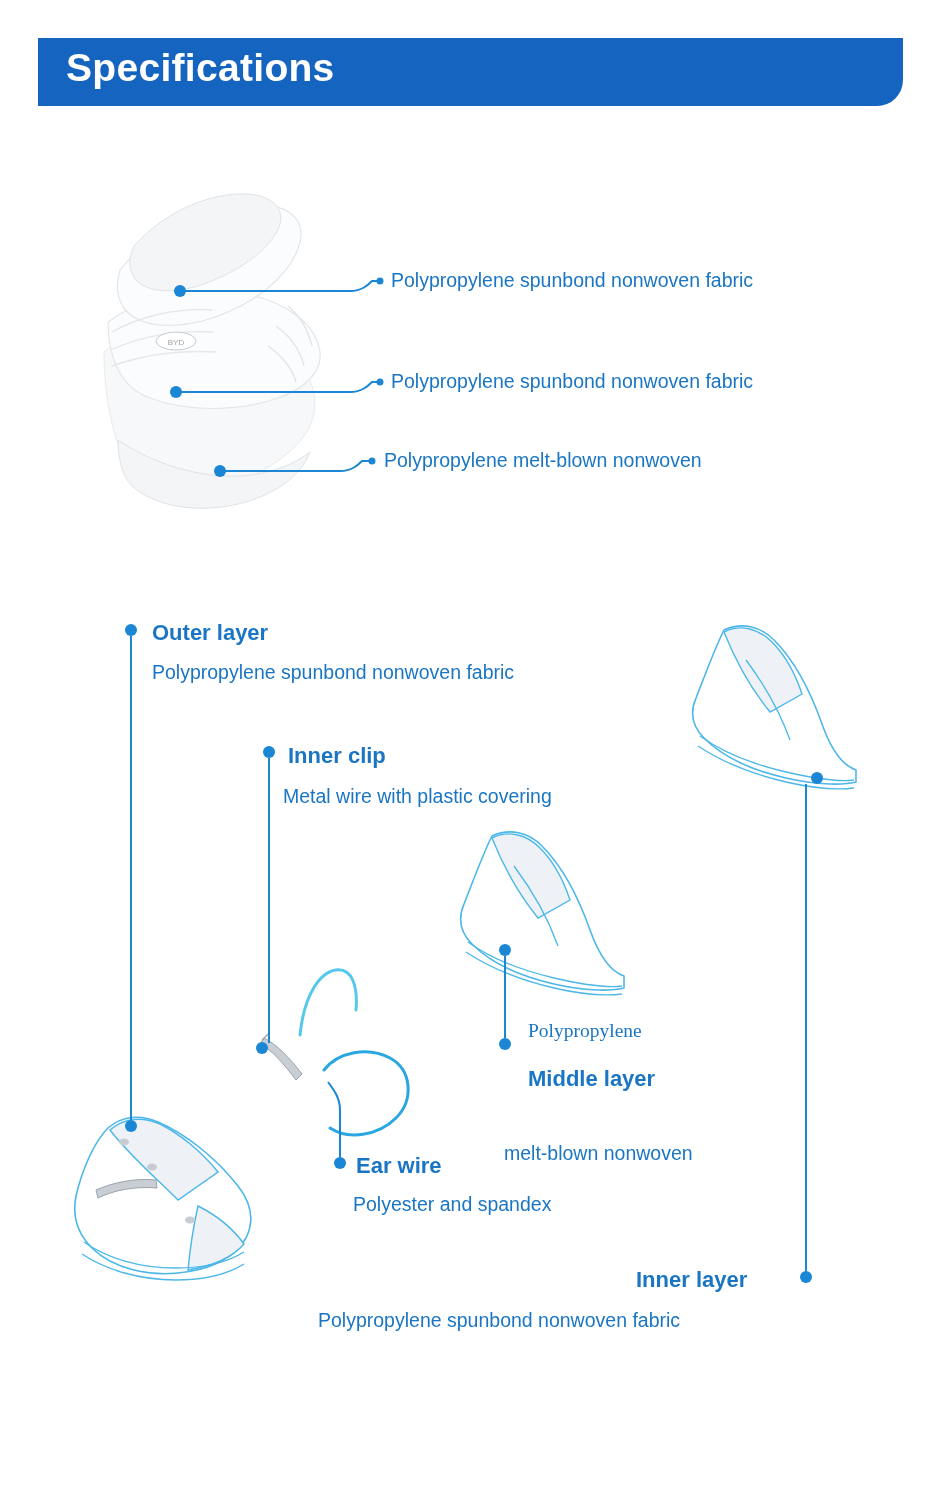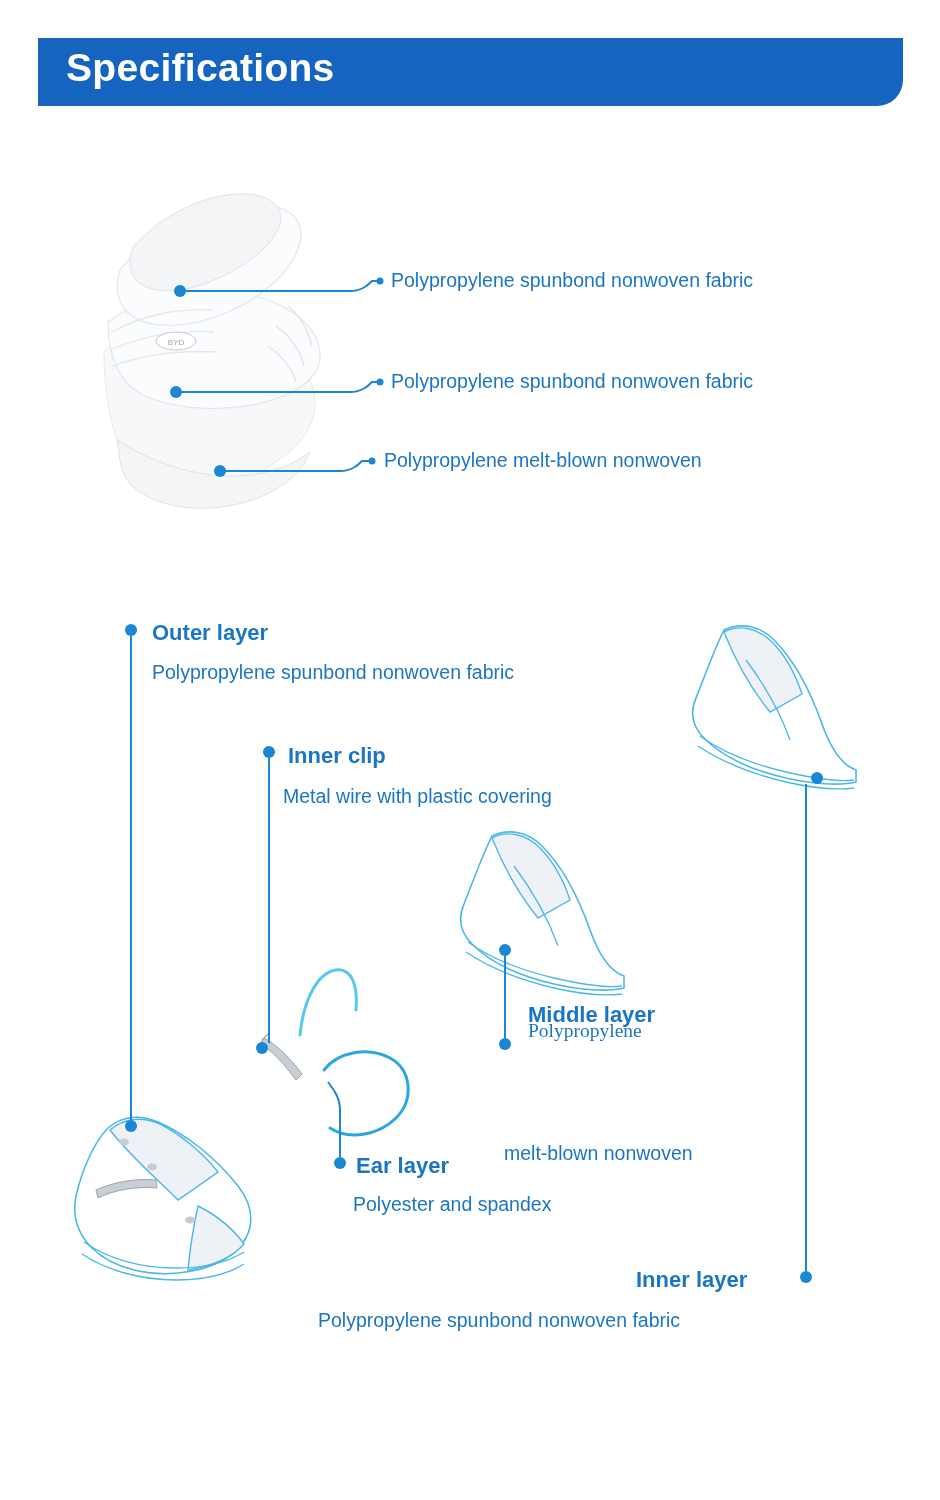--- a/index.html
+++ b/index.html
@@ -253,21 +253,21 @@
 <div class="label" style="left:391px; top:269px;">Polypropylene spunbond nonwoven fabric</div>
 <div class="label" style="left:391px; top:370px;">Polypropylene spunbond nonwoven fabric</div>
 <div class="label" style="left:384px; top:449px;">Polypropylene melt-blown nonwoven</div>
 
 <div class="label bold" style="left:152px; top:620px;text-align:right;">Outer layer</div>
 <div class="label sub" style="left:152px; top:661px;">Polypropylene spunbond nonwoven fabric</div>
 
 <div class="label bold" style="left:288px; top:743px;">Inner clip</div>
 <div class="label sub" style="left:283px; top:785px;text-align:center;">Metal wire with plastic covering</div>
 
-<div class="label bold" style="left:528px; top:1002px;">Middle layer</div>
+<div class="label bold" style="left:528px; top:1066px;">Middle layer</div>
 <div class="label sub" style="left:528px; top:1020px;font-family:Liberation Serif, serif;">Polypropylene</div>
 <div class="label sub" style="left:504px; top:1114px;margin-top:28px;">melt-blown nonwoven</div>
 
-<div class="label bold" style="left:356px; top:1153px;">Ear layer</div>
+<div class="label bold" style="left:356px; top:1153px;">Ear wire</div>
 <div class="label sub" style="left:353px; top:1193px;">Polyester and spandex</div>
 
 <div class="label bold" style="left:636px; top:1267px;">Inner layer</div>
 <div class="label sub" style="left:318px; top:1309px;">Polypropylene spunbond nonwoven fabric</div>
 
 </body></html>

